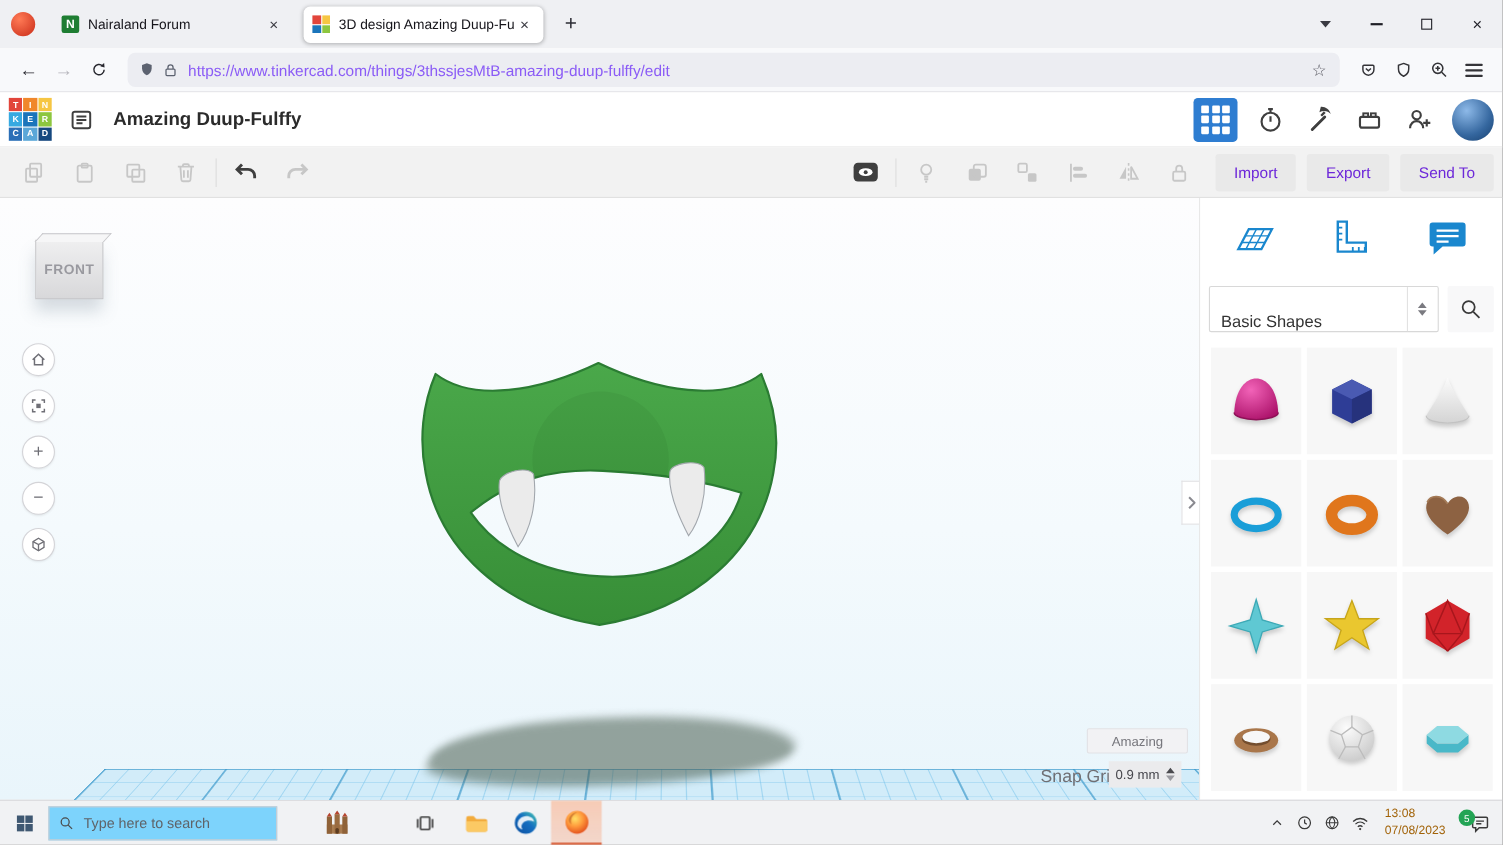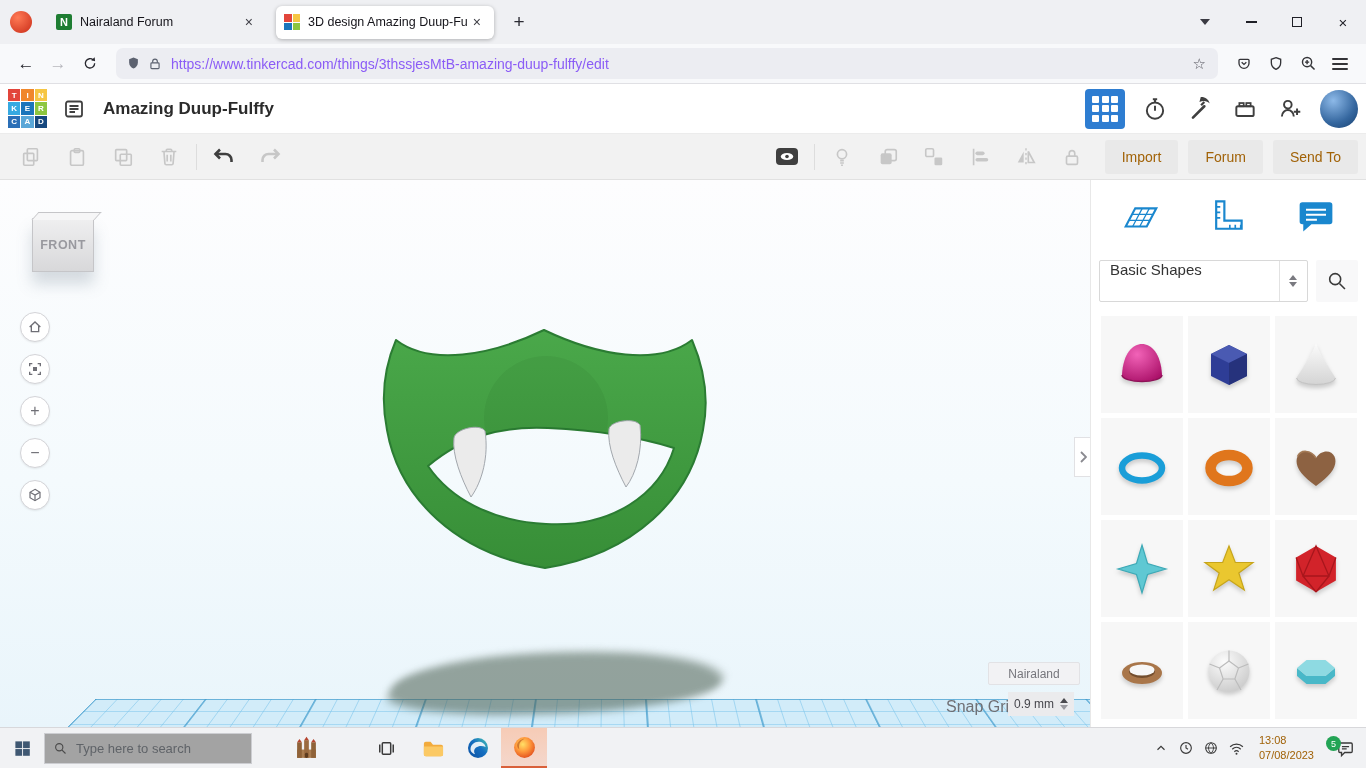--- a/index.html
+++ b/index.html
@@ -47,21 +47,21 @@
 .tiles-btn{display:grid;grid-template-columns:repeat(3,7px);grid-auto-rows:7px;gap:2.5px;place-content:center;width:40px;height:40px;background:#2e7dd1;border-radius:4px}
 .tiles-btn i{background:#fff;border-radius:1px}
 .hdr-ic{width:30px;height:30px;display:flex;align-items:center;justify-content:center}
 .avatar{width:38px;height:38px;border-radius:50%;background:radial-gradient(circle at 35% 28%,#8db9e8,#35679f 60%,#173f6e)}
 
 
 .tc-toolbar{position:absolute;top:134px;left:0;right:0;height:46px;background:#f2f2f2;border-bottom:1px solid #e1e1e1;display:flex;align-items:center;padding:0 8px}
 .tool-ic{width:46px;height:36px;display:flex;align-items:center;justify-content:center;color:#c7c7c7}
 .tool-ic.dark{color:#3f3f3f}
 .tb-div{width:1px;height:26px;background:#ddd;margin:0 4px}
-.tc-btn{background:#e9e9e9;color:#a16207;font-size:14px;padding:9px 17px;border-radius:3px;border:none;margin-left:10px;font-family:inherit}
+.tc-btn{background:#e9e9e9;color:#6d28d9;font-size:14px;padding:9px 17px;border-radius:3px;border:none;margin-left:10px;font-family:inherit}
 
 
 .main{position:absolute;top:180px;left:0;width:1090px;height:547px;overflow:hidden;background:linear-gradient(180deg,#fdfdfe 0%,#f4fafd 55%,#e9f5fb 100%)}
 .workplane{position:absolute;top:519px;left:95px;width:1030px;height:620px;transform-origin:top center;transform:perspective(800px) rotateX(57deg);background-color:#d2ecf9;background-image:repeating-linear-gradient(180deg,rgba(58,150,200,.6) 0 2px,transparent 2px 110px),repeating-linear-gradient(90deg,rgba(58,150,200,.6) 0 2px,transparent 2px 110px),repeating-linear-gradient(180deg,rgba(120,195,235,.55) 0 1px,transparent 1px 22px),repeating-linear-gradient(90deg,rgba(120,195,235,.55) 0 1px,transparent 1px 22px)}
 .shape-shadow{position:absolute;left:392px;top:472px;width:330px;height:62px;background:rgba(72,92,78,.55);border-radius:46% 54% 50% 50%/55% 60% 45% 40%;transform:skewX(-18deg) rotate(-2deg);filter:blur(4px)}
 .mask{position:absolute;left:378px;top:146px}
 .viewcube{position:absolute;left:32px;top:38px;width:62px;height:54px;background:linear-gradient(180deg,#efeff0,#d8d8da);border:1px solid #c5c5c8;box-shadow:0 12px 14px rgba(100,120,135,.25);display:flex;align-items:center;justify-content:center;color:#99999f;font-size:12.5px;font-weight:bold;letter-spacing:.5px}
 .viewcube::before{content:"";position:absolute;left:2px;right:-5px;top:-7px;height:7px;background:#f6f6f7;border:1px solid #c5c5c8;border-bottom:none;transform:skewX(-42deg)}
 .vnav-btn{position:absolute;left:20px;width:30px;height:30px;border-radius:50%;background:#fff;border:1px solid #d4d4d8;box-shadow:0 1px 2px rgba(0,0,0,.08);display:flex;align-items:center;justify-content:center;color:#6f6f76;font-size:16px}
 .settings-btn{position:absolute;left:988px;top:482px;width:92px;height:23px;background:#f2f2f4;border:1px solid #e2e2e5;color:#76767c;font-size:12px;display:flex;align-items:center;justify-content:center;border-radius:2px}
@@ -71,34 +71,34 @@
 .spin i{display:block;width:0;height:0;border-left:4px solid transparent;border-right:4px solid transparent}
 .spin .up{border-bottom:5px solid #4a4a4f}
 .spin .dn{border-top:5px solid #9a9aa0}
 .collapse-handle{position:absolute;left:1074px;top:257px;width:16px;height:40px;background:#fff;border:1px solid #e1e1e4;border-right:none;display:flex;align-items:center;justify-content:center}
 
 
 .panel{position:absolute;top:180px;left:1090px;width:276px;height:547px;background:#fff;border-left:1px solid #e8e8e8}
 .panel-icons{position:absolute;top:12px;left:6px;right:6px;display:flex;justify-content:space-around}
 .p-ic{width:52px;height:48px;display:flex;align-items:center;justify-content:center}
 .cat-row{position:absolute;top:80px;left:8px;right:8px;height:42px;display:flex;gap:8px}
-.cat-select{flex:1;border:1px solid #d8d8d8;border-radius:2px;display:flex;align-items:flex-start;padding:0 10px;font-size:15px;color:#333;background:#fff}
+.cat-select{flex:1;border:1px solid #d8d8d8;border-radius:2px;display:flex;align-items:flex-end;padding:0 10px;font-size:15px;color:#333;background:#fff}
 .cat-spin{margin-left:auto;display:flex;flex-direction:column;gap:2px;border-left:1px solid #e2e2e2;padding-left:9px;height:100%;justify-content:center}
 .cat-spin i{display:block;width:0;height:0;border-left:4px solid transparent;border-right:4px solid transparent}
 .cat-spin .up{border-bottom:5px solid #7a7a80}
 .cat-spin .dn{border-top:5px solid #7a7a80}
 .search-btn{width:42px;display:flex;align-items:center;justify-content:center;background:#f8f8f9;border-radius:2px}
 .shape-grid{position:absolute;top:136px;left:10px;width:256px;display:grid;grid-template-columns:repeat(3,82px);gap:5px}
 .shape-tile{width:82px;height:97px;background:#f7f7f7;display:flex;align-items:center;justify-content:center}
 .shape-tile svg{filter:drop-shadow(0 3px 2px rgba(0,0,0,.18))}
 
 
 .taskbar{position:absolute;left:0;right:0;top:727px;height:41px;background:#f1f2f4;border-top:1px solid #d8d8db;display:flex;align-items:center}
 .tb-start{width:44px;height:100%;display:flex;align-items:center;justify-content:center}
-.tb-search{width:208px;height:31px;background:#a3a3a3;border:1px solid #cccdd1;display:flex;align-items:center;padding:0 8px;gap:8px;margin-right:31px}
+.tb-search{width:208px;height:31px;background:#7dd3fc;border:1px solid #cccdd1;display:flex;align-items:center;padding:0 8px;gap:8px;margin-right:31px}
 .tb-search input{border:none;outline:none;flex:1;font-size:13px;color:#333;background:transparent;font-family:inherit;min-width:0}
 .tb-search input::placeholder{color:#5f6368}
 .tb-ic{width:46px;height:100%;display:flex;align-items:center;justify-content:center}
 .tb-ic.ff-active{background:linear-gradient(180deg,rgba(255,140,80,.38),rgba(255,120,60,.22));border-bottom:2px solid #d9603a}
 .tb-right{margin-left:auto;display:flex;align-items:center;height:100%}
 .weather{display:flex;align-items:center;gap:7px;font-size:13px;color:#1f1f1f;padding:0 12px;height:100%}
 .tray-ic{width:25px;height:100%;display:flex;align-items:center;justify-content:center}
 .clock{text-align:left;font-size:11px;color:#a16207;line-height:1.35;padding:0 10px}
 .notif{width:42px;height:100%;display:flex;align-items:center;justify-content:center;position:relative}
 .badge{position:absolute;top:8px;left:2px;background:#23a455;color:#fff;font-size:9px;border-radius:50%;width:15px;height:15px;display:flex;align-items:center;justify-content:center}
@@ -357,21 +357,21 @@
           <path d="M14.5 6 21 18h-6.5Z" fill="none" stroke="currentColor" stroke-width="1.8"></path>
         </svg>
     </div>
     <div class="tool-ic">
       <svg width="22" height="22" viewBox="0 0 24 24">
           <rect x="6" y="11" width="12" height="9" rx="1.5" fill="none" stroke="currentColor" stroke-width="1.8"></rect>
           <path d="M9 11V8a3 3 0 0 1 6 0v3" fill="none" stroke="currentColor" stroke-width="1.8"></path>
         </svg>
     </div>
     <button class="tc-btn">Import</button>
-    <button class="tc-btn">Forum</button>
+    <button class="tc-btn">Export</button>
     <button class="tc-btn">Send To</button>
   </div>
 
   <div class="main">
     <div class="workplane"></div>
     <div class="shape-shadow"></div>
 
     <svg class="mask" width="332" height="248" viewBox="0 0 332 248">
       <defs>
         <clipPath id="maskClip">
@@ -401,21 +401,21 @@
     </div>
     <div class="vnav-btn" style="top:216px">+</div>
     <div class="vnav-btn" style="top:258px">−</div>
     <div class="vnav-btn" style="top:300px">
       <svg width="16" height="16" viewBox="0 0 24 24">
           <path d="M12 3.5 19.5 8v8L12 20.5 4.5 16V8Z" fill="none" stroke="#6f6f76" stroke-width="1.8"></path>
           <path d="M4.5 8 12 12l7.5-4M12 12v8.5" fill="none" stroke="#6f6f76" stroke-width="1.8"></path>
         </svg>
     </div>
 
-    <div class="settings-btn">Nairaland</div>
+    <div class="settings-btn">Amazing</div>
     <div class="snap-label">Snap Grid</div>
     <div class="snap-value">
       <span>0.9 mm</span>
       <span class="spin">
           <i class="up"></i>
           <i class="dn"></i>
         </span>
     </div>
 
     <div class="collapse-handle">

